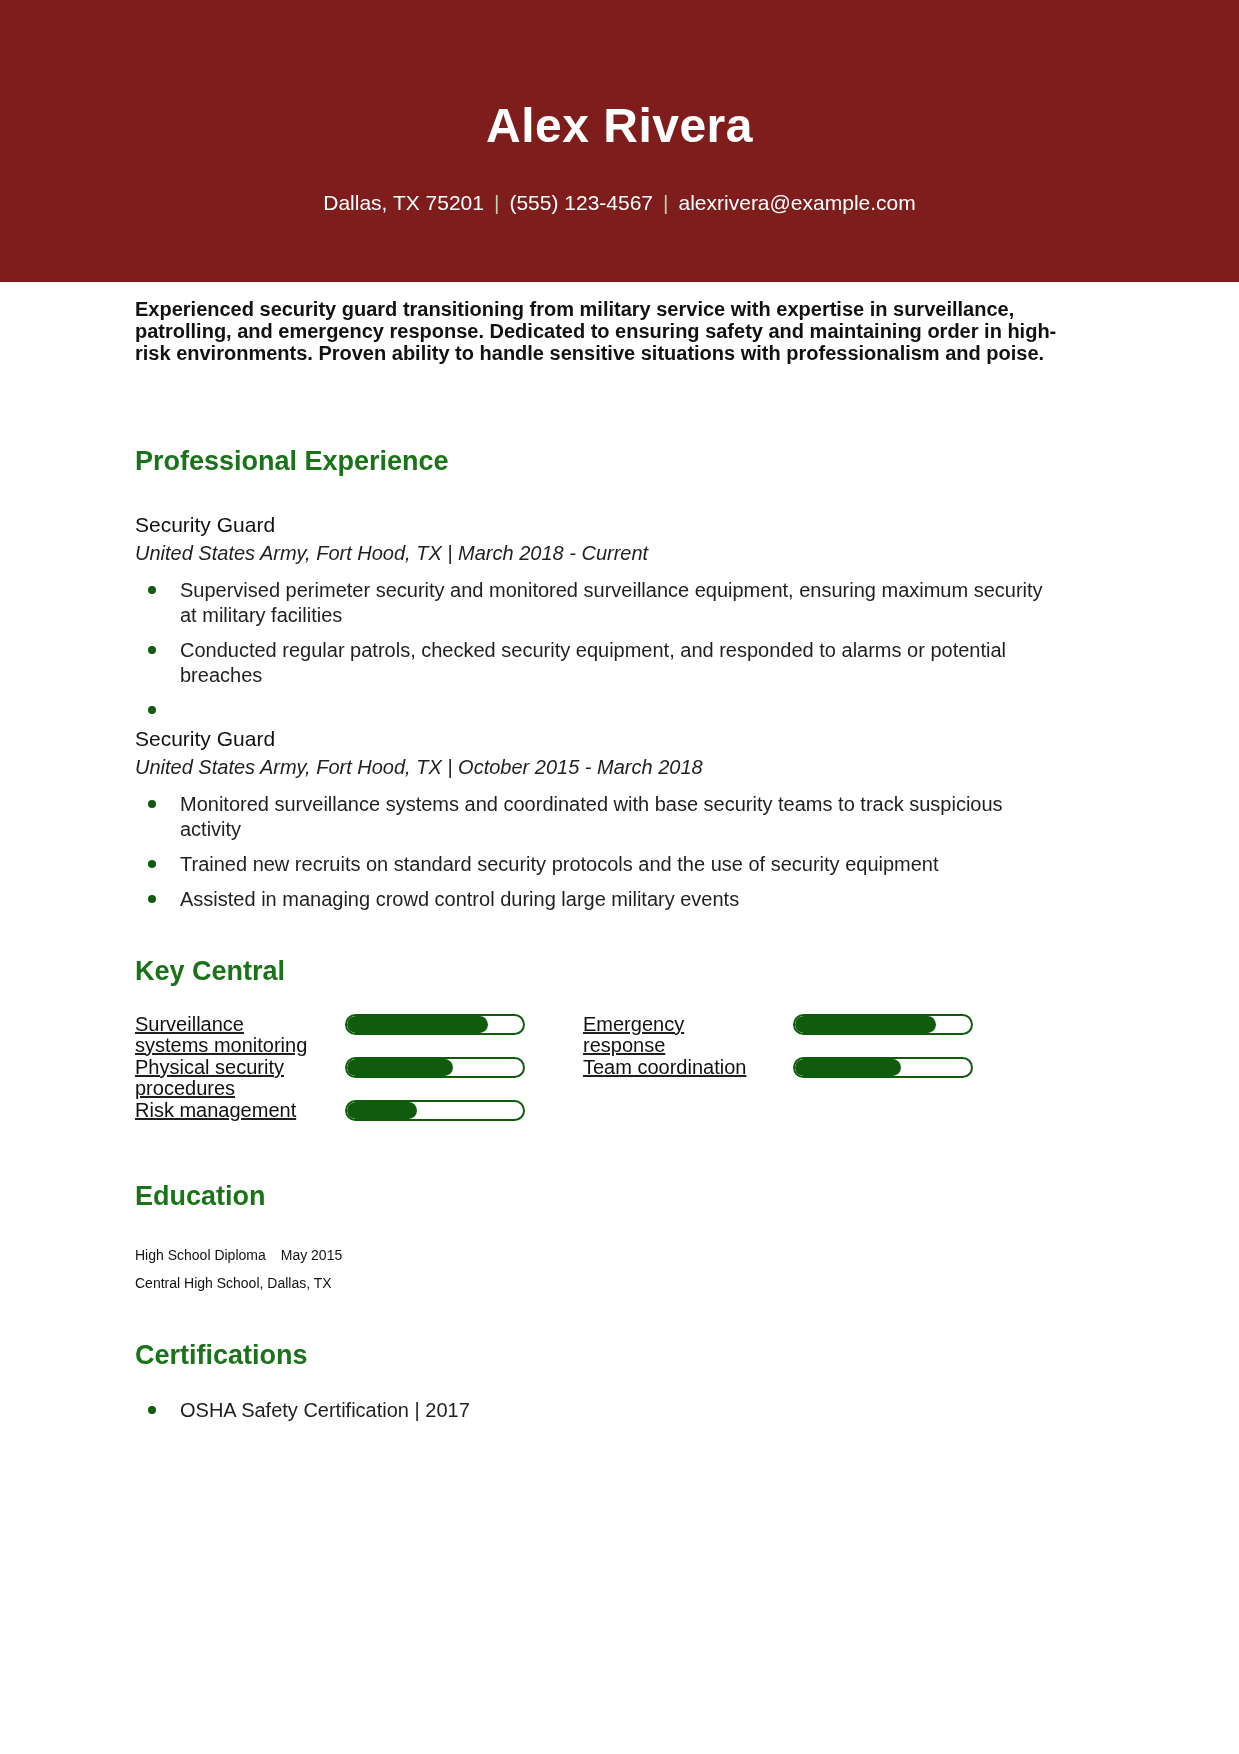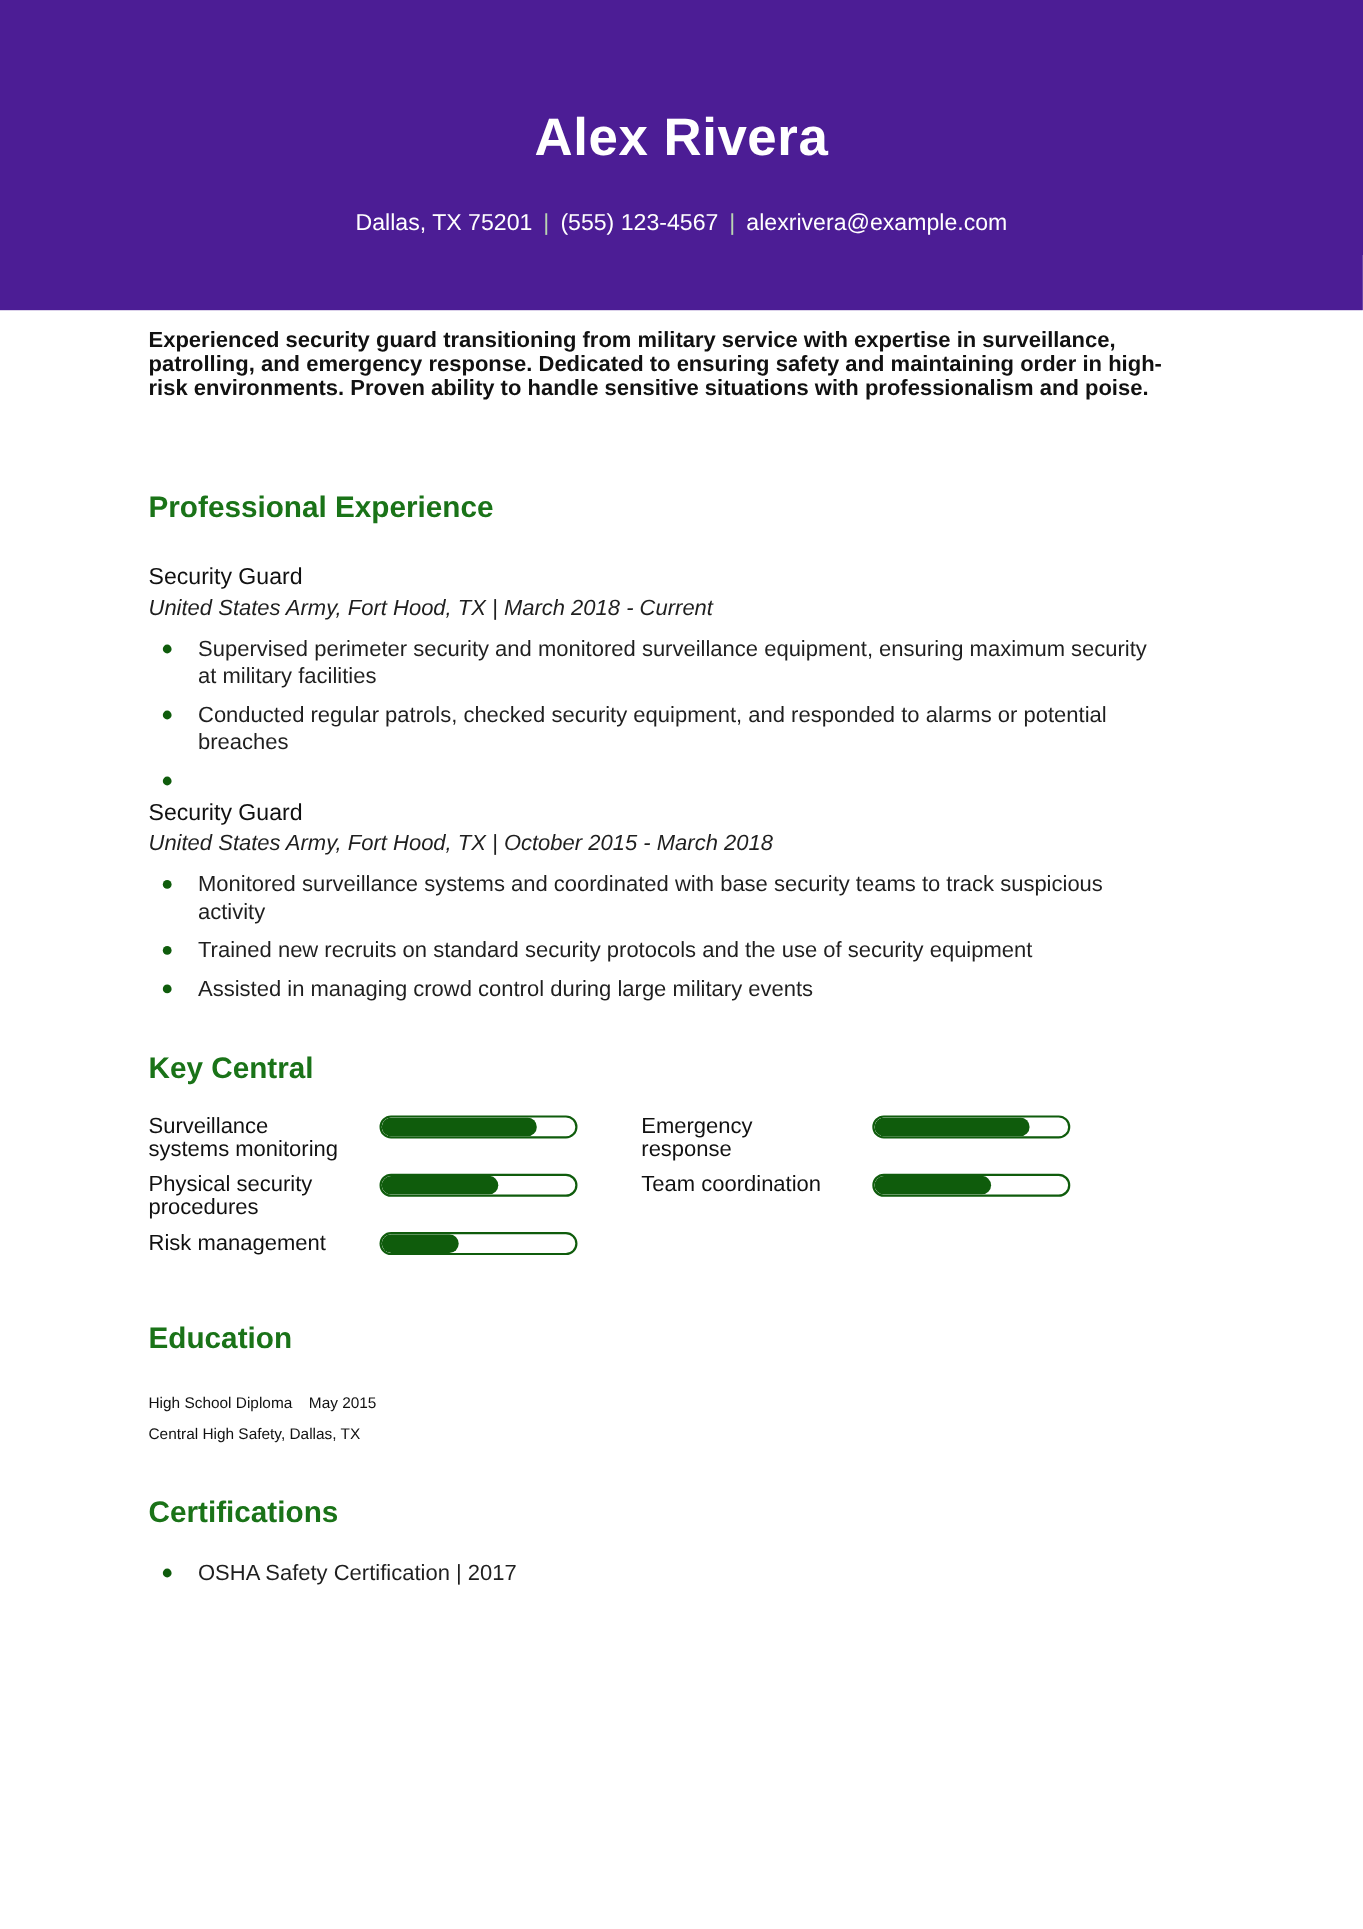--- a/index.html
+++ b/index.html
@@ -9,21 +9,21 @@
     background: #ffffff;
     font-family: "Liberation Sans", sans-serif;
     color: #1f1f1f;
     overflow: hidden;
   }
 
   
   .header-band {
     width: 100%;
     height: 282px;
-    background: #4c1d95;
+    background: #7f1d1d;
     box-sizing: border-box;
     padding-top: 100px;
     text-align: center;
     color: #ffffff;
   }
   .candidate-name {
     margin: 0;
     font-size: 48px;
     line-height: 52px;
     font-weight: bold;
@@ -107,22 +107,23 @@
   }
   .bullet-text {
     margin-left: 24px;
     max-width: 880px;
   }
 
   
   .skills-grid {
     display: grid;
     grid-template-columns: 210px 238px 210px 180px;
-    row-gap: 11px;
+    row-gap: 1px;
     align-items: start;
+    text-decoration: underline;
   }
   .skill-label {
     width: 175px;
     font-size: 20px;
     line-height: 21px;
     color: #111111;
   }
   .skill-bar {
     width: 180px;
     height: 21px;
@@ -228,21 +229,21 @@
       </div>
   </div>
 
   <h2 class="section-heading h-education">Education</h2>
 
   <div class="edu-line">
     <span>High School Diploma</span>
     <span class="edu-date">May 2015</span>
   </div>
   <div class="edu-line">
-    <span>Central High Safety, Dallas, TX</span>
+    <span>Central High School, Dallas, TX</span>
   </div>
 
   <h2 class="section-heading h-certs">Certifications</h2>
 
   <ul class="bullets">
     <li>
         <span class="bullet-dot"></span>
         <span class="bullet-text">OSHA Safety Certification | 2017</span>
       </li>
   </ul>

